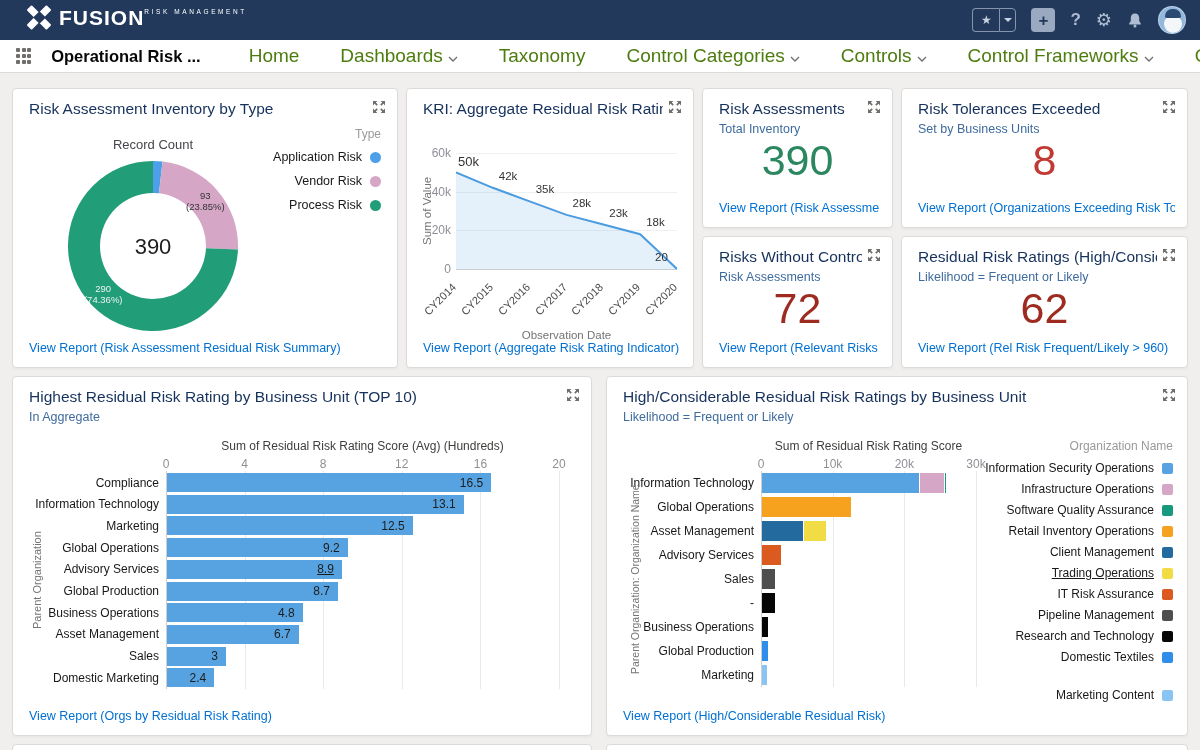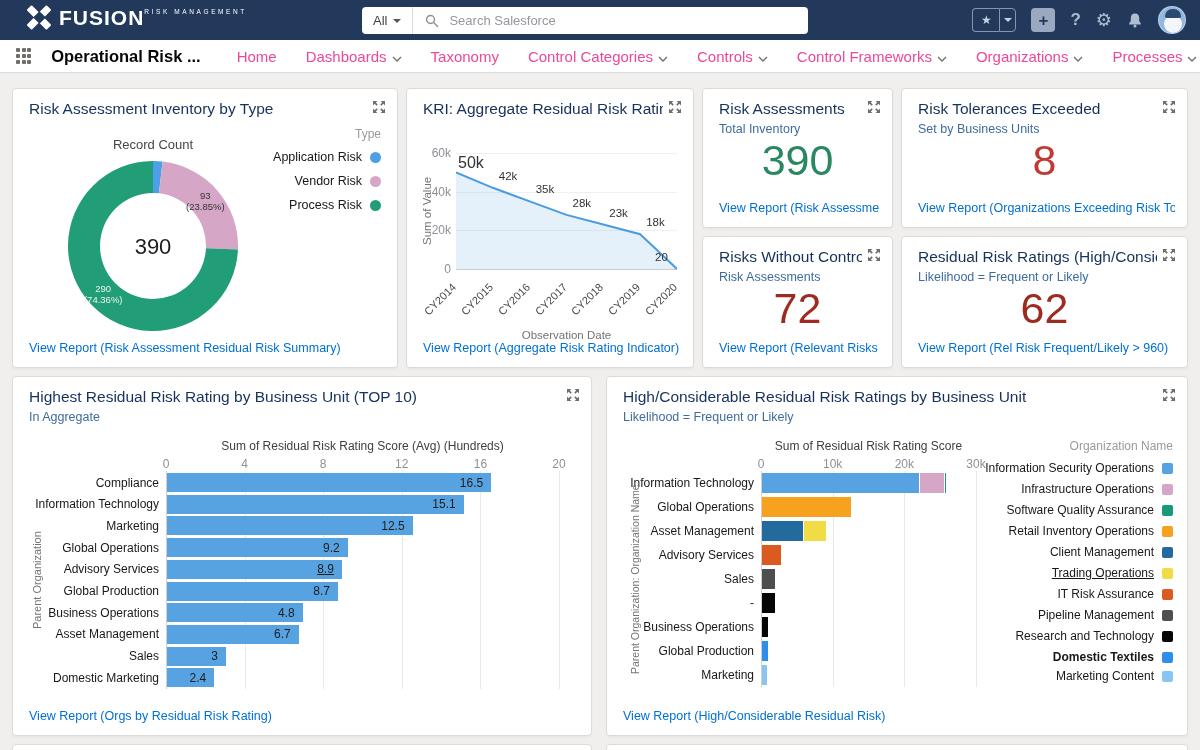--- a/index.html
+++ b/index.html
@@ -36,21 +36,21 @@
   .bell { display:flex; cursor:pointer; }
   .avatar { width:28px; height:28px; border-radius:50%; background:#94B8DC; position:relative; overflow:hidden; border:1px solid rgba(255,255,255,0.35); cursor:pointer; }
   .avatar .head { position:absolute; left:5px; top:8px; width:18px; height:18px; background:#F4F7FA; border-radius:50%; }
   .avatar .hood { position:absolute; left:6px; top:2px; width:16px; height:9px; background:#2B4A73; border-radius:8px 8px 2px 2px; }
   
   .nav { position:absolute; top:40px; left:0; width:1200px; height:33px; background:#fff; border-bottom:1px solid #DDDBDA; display:flex; align-items:center; padding:0 16px; }
   .waffle { display:grid; grid-template-columns:repeat(3,4px); grid-template-rows:repeat(3,4px); gap:1.6px; cursor:pointer; }
   .waffle i { background:#706E6B; border-radius:1px; }
   .app-title { margin-left:20px; font-size:16.5px; font-weight:bold; color:#080707; white-space:nowrap; }
   .nav-items { display:flex; margin-left:36px; gap:29px; align-items:center; }
-  .nav-item { display:flex; align-items:center; gap:5px; font-size:15px; color:#ec4899; cursor:pointer; white-space:nowrap; }
+  .nav-item { display:flex; align-items:center; gap:5px; font-size:19px; color:#4d7c0f; cursor:pointer; white-space:nowrap;margin-left:12px; }
   .pencil { margin-left:auto; color:#706E6B; font-size:15px; cursor:pointer; }
   
   .card { position:absolute; background:#fff; border:1px solid #DDDBDA; border-radius:4px; box-shadow:0 2px 2px rgba(0,0,0,0.03); }
   .card-title { position:absolute; top:11px; left:16px; right:30px; font-size:15.5px; color:#16325C; white-space:nowrap; overflow:hidden; }
   .card-sub { position:absolute; top:33px; left:16px; font-size:12.5px; color:#3E6B9E; white-space:nowrap; }
   .expand { position:absolute; top:11px; right:11px; width:14px; height:14px; cursor:pointer; }
   .view-report { position:absolute; left:16px; bottom:12px; font-size:12.5px; color:#0070D2; white-space:nowrap; overflow:hidden; max-width:calc(100% - 28px); cursor:pointer; }
   .m-val { position:absolute; left:0; right:0; top:50px; text-align:center; font-size:43px; line-height:1; }
   .tick { position:absolute; font-size:12px; color:#8E9097; text-align:center; }
   .gridv { position:absolute; width:1px; background:#E9E9E9; }
@@ -67,33 +67,20 @@
   <div class="logo">
     <div class="lg-x">
       <div class="b b1"></div>
         <div class="b b2"></div>
         <div class="d"></div>
     </div>
     <div class="lg-txt">
       <span class="lg-brand">FUSION</span>
       <span class="lg-tag">RISK MANAGEMENT</span>
     </div>
-  </div>
-  <div class="search">
-    <div class="scope">
-      <span>All</span>
-      <span class="caret-dn"></span>
-    </div>
-    <span class="search-ic">
-      <svg width="14" height="14" viewBox="0 0 14 14">
-          <circle cx="5.5" cy="5.5" r="4" fill="none" stroke="#8E9097" stroke-width="1.4"></circle>
-          <line x1="8.6" y1="8.6" x2="12.6" y2="12.6" stroke="#8E9097" stroke-width="1.4" stroke-linecap="round"></line>
-        </svg>
-    </span>
-    <input type="text" placeholder="Search Salesforce" style="">
   </div>
   <div class="hdr-right">
     <div class="fav">
       <div class="favL">★</div>
       <div class="favR">
           <span class="caret-dn"></span>
         </div>
     </div>
     <div class="plusBtn">+</div>
     <div class="qm">?</div>
@@ -229,21 +216,21 @@
     <div style="position: absolute; left: 49px; top: 141.333px; width: 221px; height: 1px; background: rgb(238, 241, 244);"></div>
     <div style="position: absolute; left: 2px; top: 95.6667px; width: 42px; text-align: right; font-size: 12px; color: rgb(142, 144, 151);">40k</div>
     <div style="position: absolute; left: 49px; top: 102.667px; width: 221px; height: 1px; background: rgb(238, 241, 244);"></div>
     <div style="position: absolute; left: 2px; top: 57px; width: 42px; text-align: right; font-size: 12px; color: rgb(142, 144, 151);">60k</div>
     <div style="position: absolute; left: 49px; top: 64px; width: 221px; height: 1px; background: rgb(238, 241, 244);"></div>
     <div class="vlab" style="position: absolute; left: 14px; top: 64px; height: 116px; font-size: 11.5px;">Sum of Value</div>
     <svg width="221" height="118" style="position: absolute; left: 49px; top: 64px;">
       <polygon points="0,19.33333333333333 36.833333333333336,34.800000000000004 73.66666666666667,48.33333333333333 110.5,61.86666666666667 147.33333333333334,71.53333333333333 184.16666666666669,81.19999999999999 221,115.96133333333334 221,116 0,116" fill="rgba(87,163,225,0.16)"></polygon>
       <polyline points="0,19.33333333333333 36.833333333333336,34.800000000000004 73.66666666666667,48.33333333333333 110.5,61.86666666666667 147.33333333333334,71.53333333333333 184.16666666666669,81.19999999999999 221,115.96133333333334" fill="none" stroke="#4A9BE0" stroke-width="2"></polyline>
     </svg>
-    <div style="position: absolute; left: 51px; top: 65.3333px; font-size: 16px; color: rgb(51, 51, 51);">50k</div>
+    <div style="position: absolute; left: 51px; top: 65.3333px; font-size: 13px; color: rgb(51, 51, 51);">50k</div>
     <div style="position: absolute; left: 91.8333px; top: 80.8px; font-size: 11.5px; color: rgb(51, 51, 51);">42k</div>
     <div style="position: absolute; left: 128.667px; top: 94.3333px; font-size: 11.5px; color: rgb(51, 51, 51);">35k</div>
     <div style="position: absolute; left: 165.5px; top: 107.867px; font-size: 11.5px; color: rgb(51, 51, 51);">28k</div>
     <div style="position: absolute; left: 202.333px; top: 117.533px; font-size: 11.5px; color: rgb(51, 51, 51);">23k</div>
     <div style="position: absolute; left: 239.167px; top: 127.2px; font-size: 11.5px; color: rgb(51, 51, 51);">18k</div>
     <div style="position: absolute; left: 248px; top: 161.961px; font-size: 11.5px; color: rgb(51, 51, 51);">20</div>
     <div style="position: absolute; left: -9px; top: 190px; width: 56px; text-align: right; font-size: 11px; color: rgb(74, 74, 74); transform: rotate(-45deg); transform-origin: 100% 50%;">CY2014</div>
     <div style="position: absolute; left: 27.8333px; top: 190px; width: 56px; text-align: right; font-size: 11px; color: rgb(74, 74, 74); transform: rotate(-45deg); transform-origin: 100% 50%;">CY2015</div>
     <div style="position: absolute; left: 64.6667px; top: 190px; width: 56px; text-align: right; font-size: 11px; color: rgb(74, 74, 74); transform: rotate(-45deg); transform-origin: 100% 50%;">CY2016</div>
     <div style="position: absolute; left: 101.5px; top: 190px; width: 56px; text-align: right; font-size: 11px; color: rgb(74, 74, 74); transform: rotate(-45deg); transform-origin: 100% 50%;">CY2017</div>
@@ -325,21 +312,21 @@
     <div class="gridv" style="position: absolute; left: 388.8px; top: 94px; height: 218px; background: rgb(233, 233, 233);"></div>
     <div class="tick" style="position: absolute; left: 452.4px; top: 80px; width: 30px;">16</div>
     <div class="gridv" style="position: absolute; left: 467.4px; top: 94px; height: 218px; background: rgb(233, 233, 233);"></div>
     <div class="tick" style="position: absolute; left: 531px; top: 80px; width: 30px;">20</div>
     <div class="gridv" style="position: absolute; left: 546px; top: 94px; height: 218px; background: rgb(233, 233, 233);"></div>
     <div class="catlab" style="position: absolute; left: 0px; top: 98.5px; width: 146px;">Compliance</div>
     <div style="position: absolute; left: 154px; top: 96px; width: 324.225px; height: 19px; background: rgb(87, 163, 225);"></div>
     <div class="barval" style="position: absolute; left: 154px; top: 98.5px; width: 316.225px;">16.5</div>
     <div class="catlab" style="position: absolute; left: 0px; top: 120.2px; width: 146px;">Information Technology</div>
     <div style="position: absolute; left: 154px; top: 117.7px; width: 296.715px; height: 19px; background: rgb(87, 163, 225);"></div>
-    <div class="barval" style="position: absolute; left: 154px; top: 120.2px; width: 288.715px;">15.1</div>
+    <div class="barval" style="position: absolute; left: 154px; top: 120.2px; width: 288.715px;">13.1</div>
     <div class="catlab" style="position: absolute; left: 0px; top: 141.9px; width: 146px;">Marketing</div>
     <div style="position: absolute; left: 154px; top: 139.4px; width: 245.625px; height: 19px; background: rgb(87, 163, 225);"></div>
     <div class="barval" style="position: absolute; left: 154px; top: 141.9px; width: 237.625px;">12.5</div>
     <div class="catlab" style="position: absolute; left: 0px; top: 163.6px; width: 146px;">Global Operations</div>
     <div style="position: absolute; left: 154px; top: 161.1px; width: 180.78px; height: 19px; background: rgb(87, 163, 225);"></div>
     <div class="barval" style="position: absolute; left: 154px; top: 163.6px; width: 172.78px;">9.2</div>
     <div class="catlab" style="position: absolute; left: 0px; top: 185.3px; width: 146px;">Advisory Services</div>
     <div style="position: absolute; left: 154px; top: 182.8px; width: 174.885px; height: 19px; background: rgb(87, 163, 225);"></div>
     <div class="barval" style="position: absolute; left: 154px; top: 185.3px; width: 166.885px; text-decoration: underline;">8.9</div>
     <div class="catlab" style="position: absolute; left: 0px; top: 207px; width: 146px;">Global Production</div>
@@ -432,21 +419,21 @@
         <div style="position: relative; width: 11px; height: 11px; border-radius: 2px; background: rgb(218, 90, 31);"></div>
       </div>
       <div class="leg-row" style="position: relative; margin-bottom: 7px;">
         <div class="leg-lab" style="position: relative;">Pipeline Management</div>
         <div style="position: relative; width: 11px; height: 11px; border-radius: 2px; background: rgb(78, 78, 78);"></div>
       </div>
       <div class="leg-row" style="position: relative; margin-bottom: 7px;">
         <div class="leg-lab" style="position: relative;">Research and Technology</div>
         <div style="position: relative; width: 11px; height: 11px; border-radius: 2px; background: rgb(6, 6, 6);"></div>
       </div>
-      <div class="leg-row" style="position: relative; margin-bottom: 5px; font-weight: bold;">
+      <div class="leg-row" style="position: relative; margin-bottom: 24px;">
         <div class="leg-lab" style="position: relative;">Domestic Textiles</div>
         <div style="position: relative; width: 11px; height: 11px; border-radius: 2px; background: rgb(47, 142, 233);"></div>
       </div>
       <div class="leg-row" style="position: relative; margin-bottom: 7px;">
         <div class="leg-lab" style="position: relative;">Marketing Content</div>
         <div style="position: relative; width: 11px; height: 11px; border-radius: 2px; background: rgb(138, 196, 242);"></div>
       </div>
     </div>
   </div>
 

